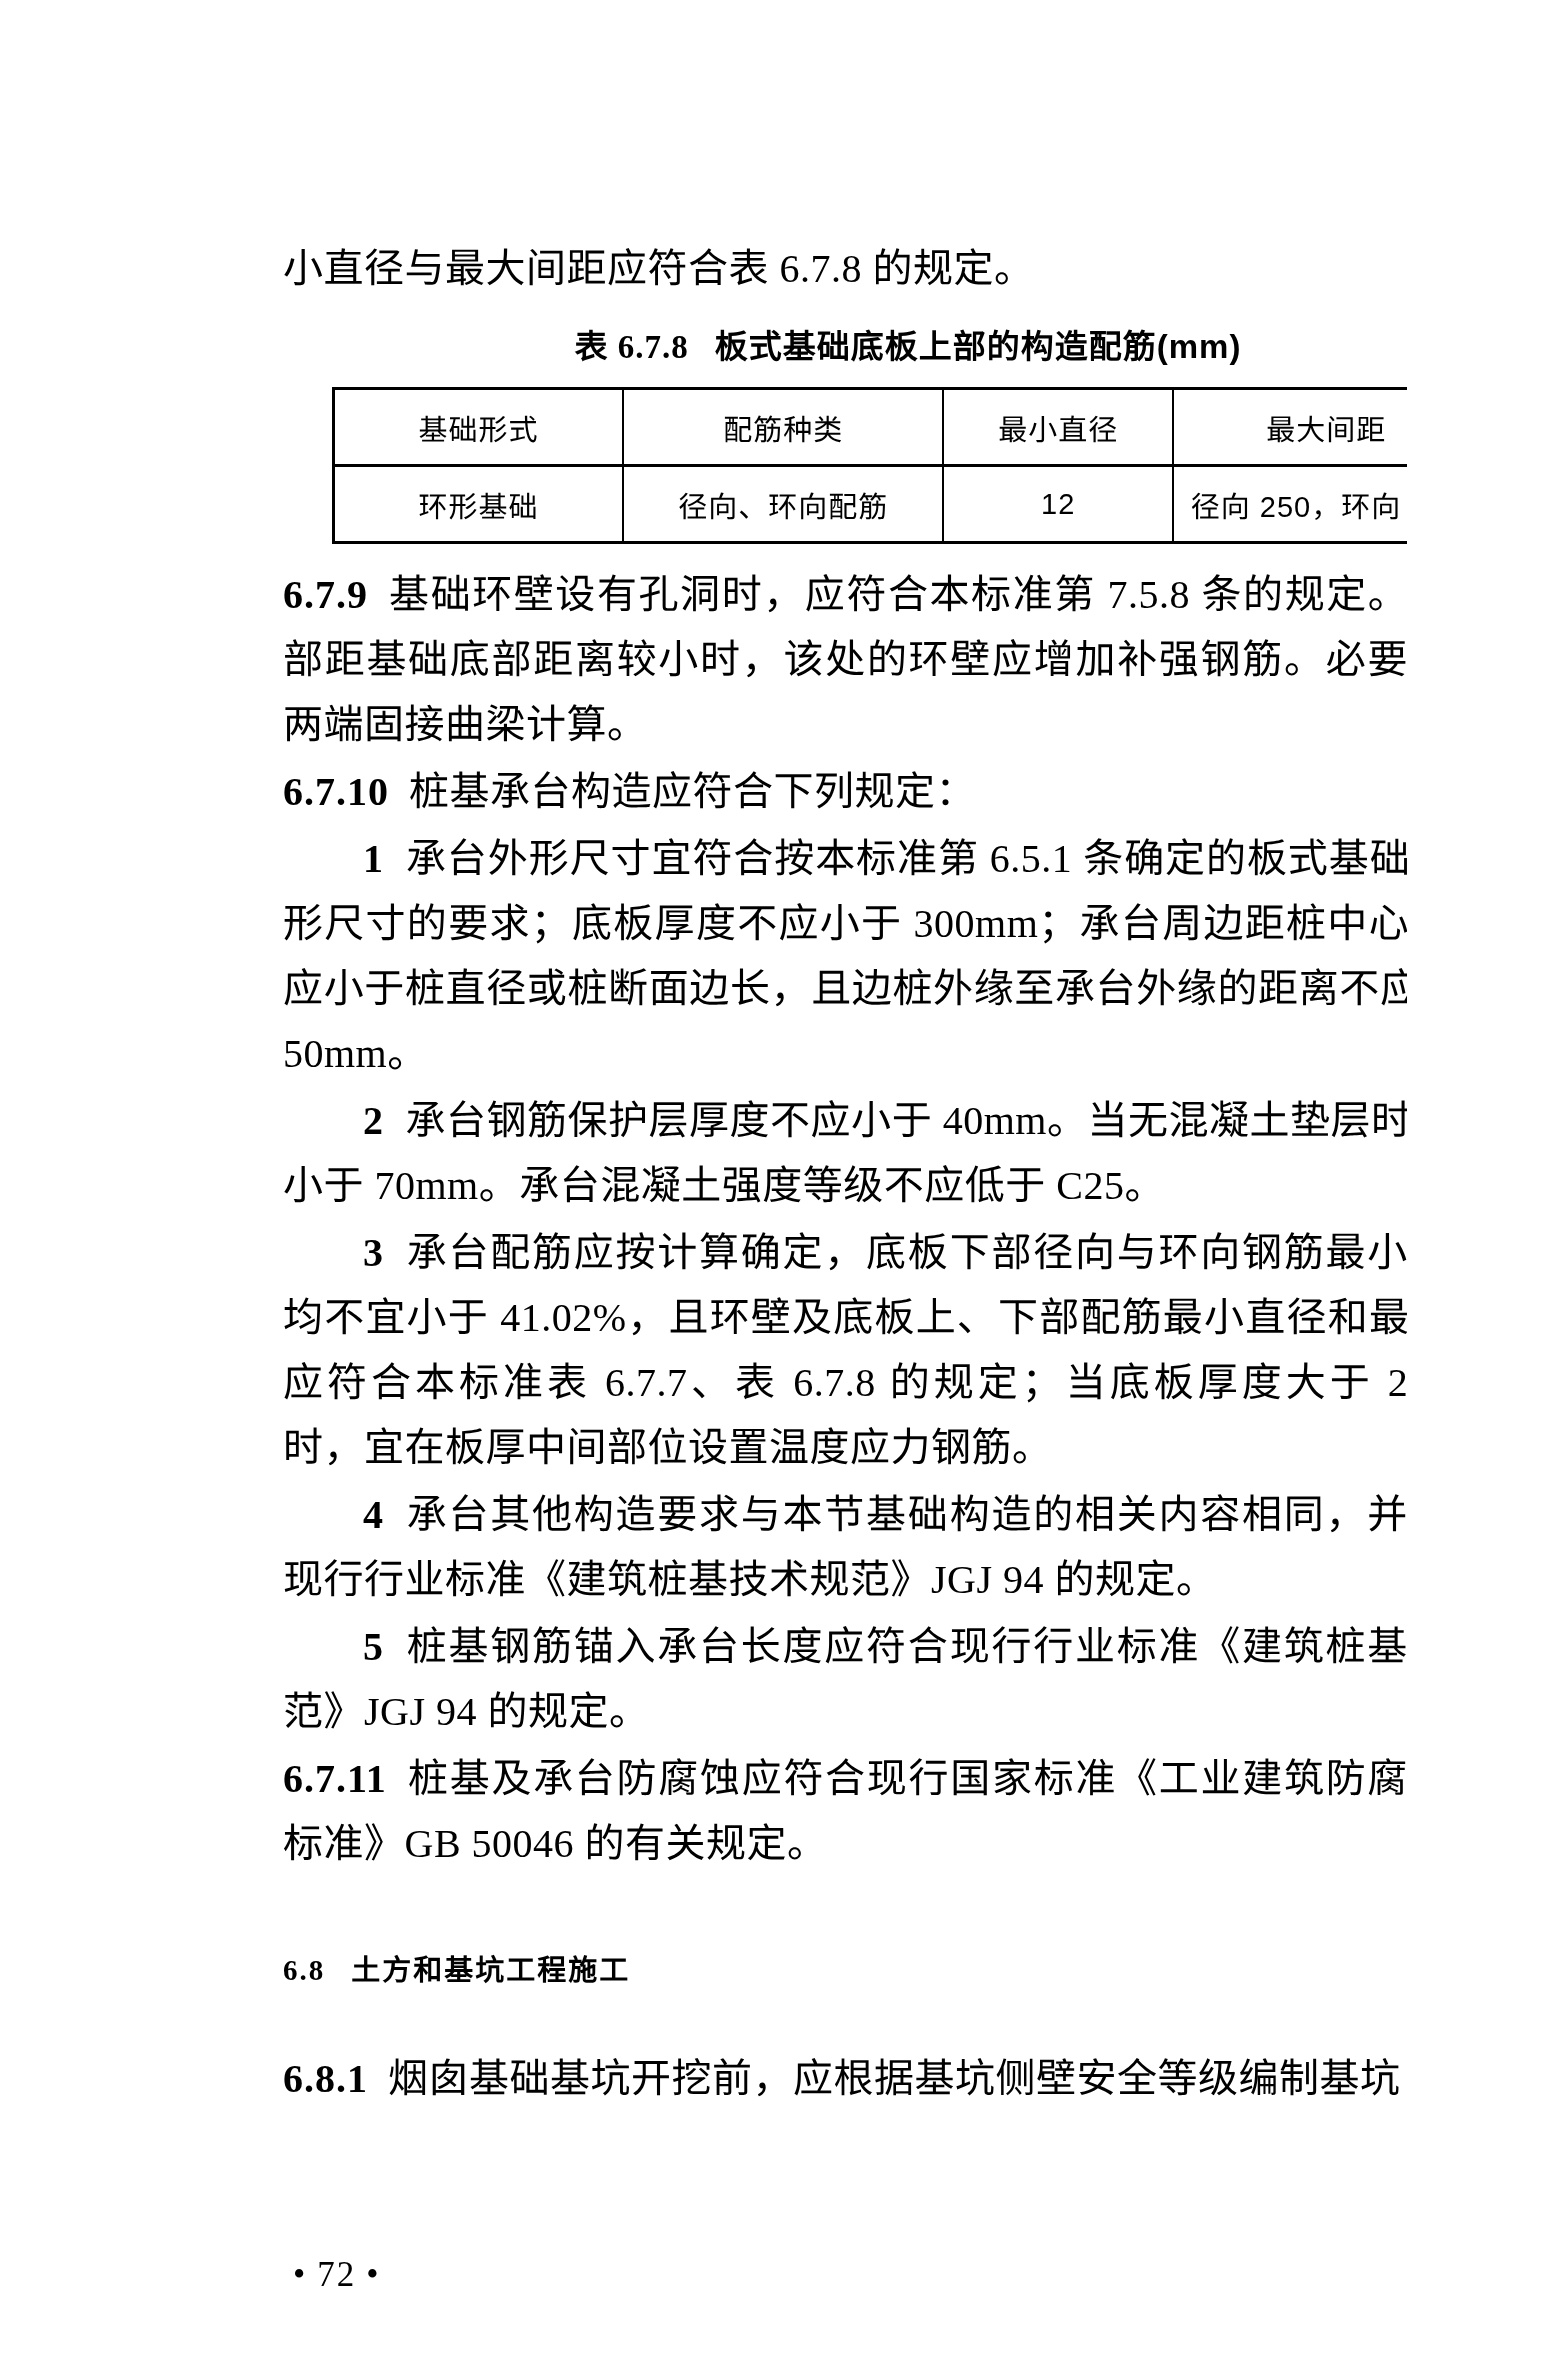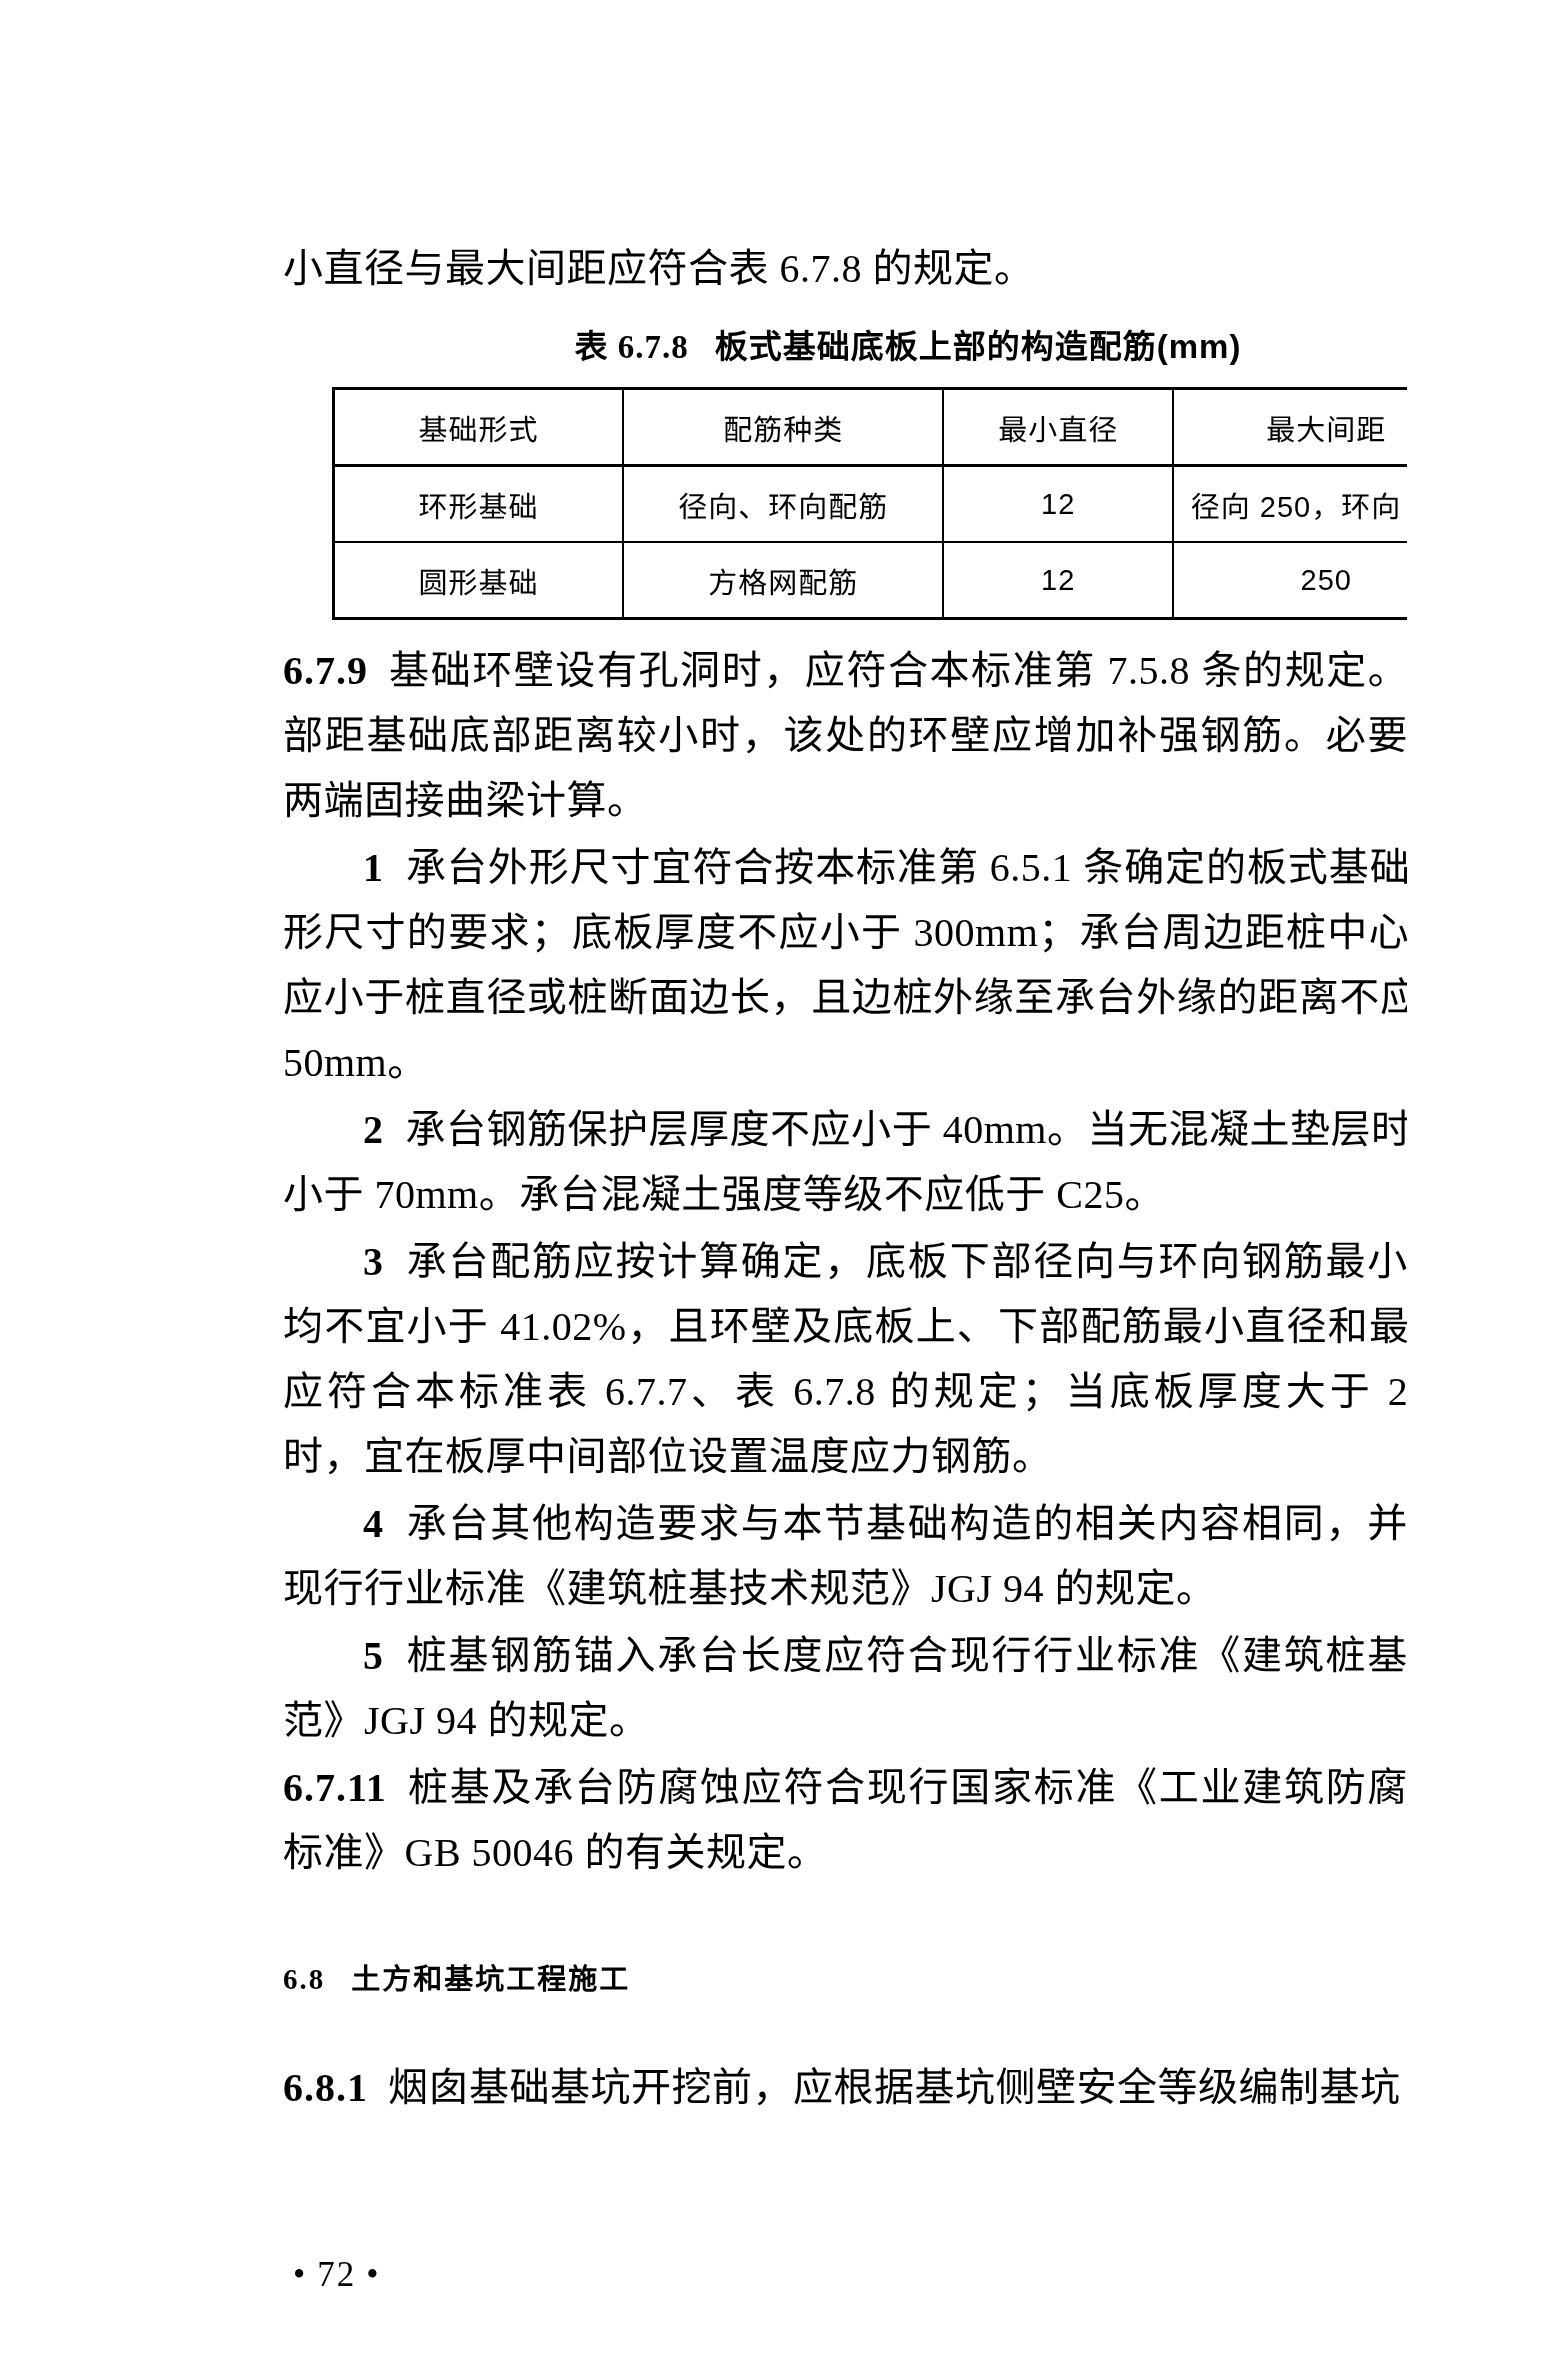--- a/index.html
+++ b/index.html
@@ -165,33 +165,30 @@
           <td>配筋种类</td>
           <td>最小直径</td>
           <td>最大间距</td>
         </tr>
         <tr>
           <td>环形基础</td>
           <td>径向、环向配筋</td>
           <td class="tnum">12</td>
           <td>径向 250，环向 250</td>
         </tr>
-        <tr>
-          <td>圆形基础</td>
-          <td>方格网配筋</td>
-          <td class="tnum">12</td>
-          <td class="tnum">250</td>
-        </tr>
       </tbody>
     </table>
 
     <p class="para">
       <span class="clause-no num">6.7.9</span><span>基础环壁设有孔洞时，应符合本标准第 7.5.8 条的规定。洞口下部距基础底部距离较小时，该处的环壁应增加补强钢筋。必要时可按两端固接曲梁计算。</span>
     </p>
 
+    <p class="para">
+      <span class="clause-no num">6.7.10</span><span>桩基承台构造应符合下列规定：</span>
+    </p>
 
     <p class="para indent-2">
       <span class="item-no num">1</span><span>承台外形尺寸宜符合按本标准第 6.5.1 条确定的板式基础合理外形尺寸的要求；底板厚度不应小于 300mm；承台周边距桩中心距离不应小于桩直径或桩断面边长，且边桩外缘至承台外缘的距离不应小于 150mm。</span>
     </p>
     <p class="para indent-2">
       <span class="item-no num">2</span><span>承台钢筋保护层厚度不应小于 40mm。当无混凝土垫层时，不应小于 70mm。承台混凝土强度等级不应低于 C25。</span>
     </p>
     <p class="para indent-2">
       <span class="item-no num">3</span><span>承台配筋应按计算确定，底板下部径向与环向钢筋最小配筋率均不宜小于 41.02%，且环壁及底板上、下部配筋最小直径和最大间距应符合本标准表 6.7.7、表 6.7.8 的规定；当底板厚度大于 2000mm 时，宜在板厚中间部位设置温度应力钢筋。</span>
     </p>

